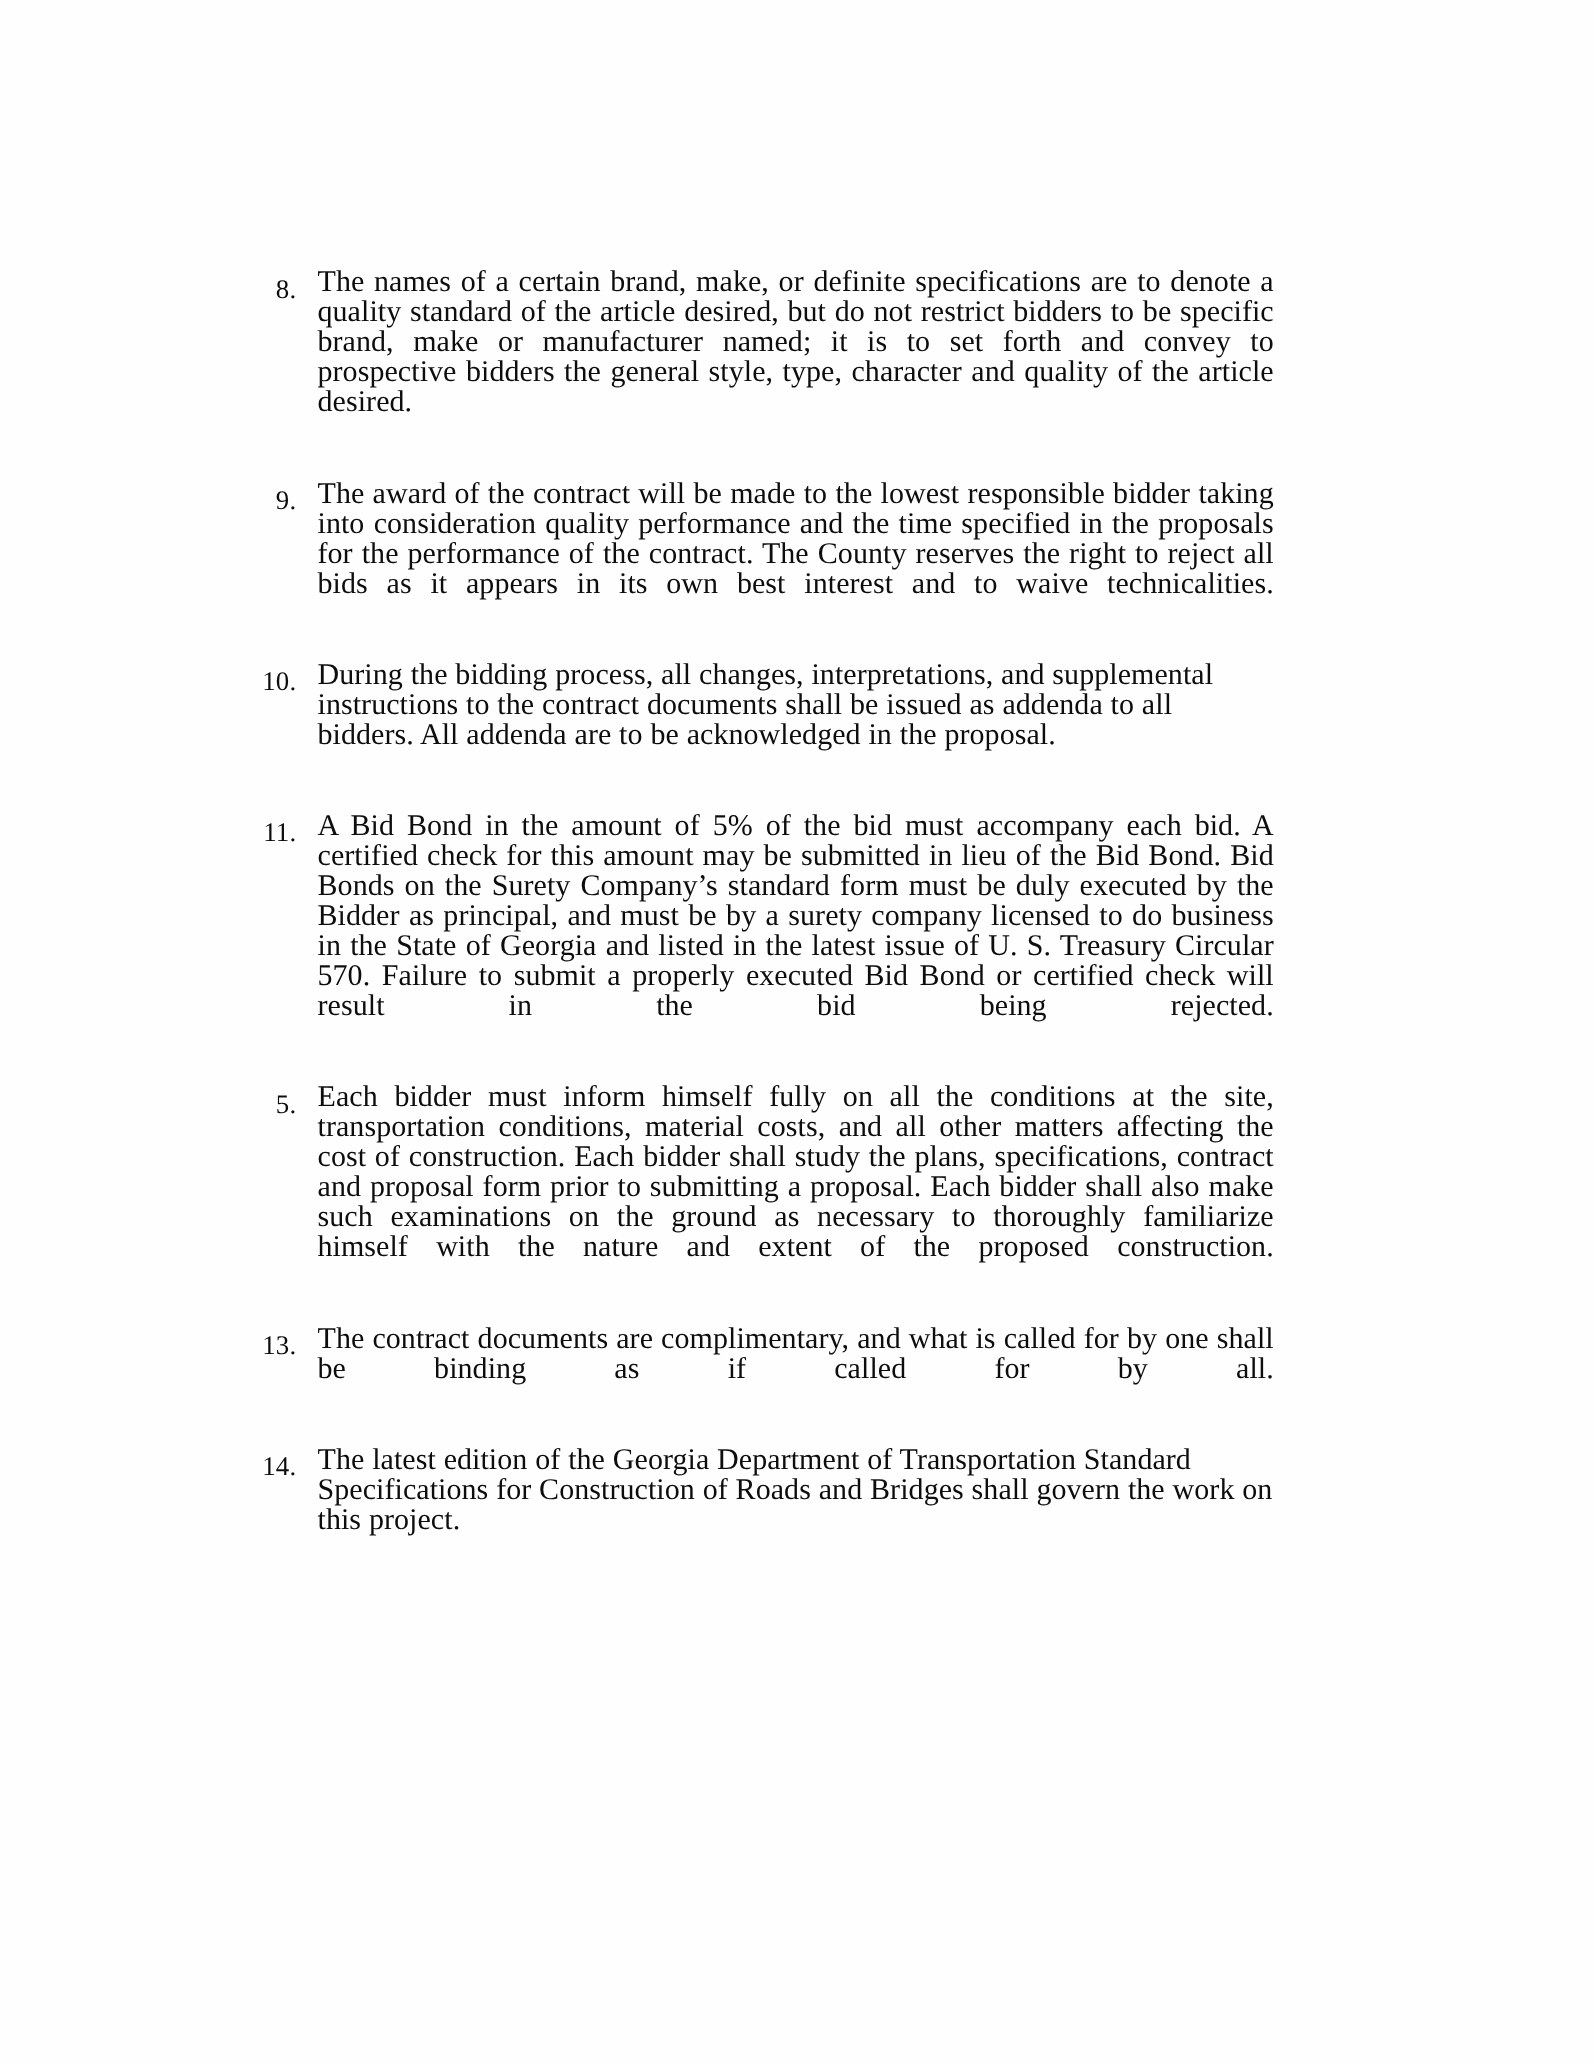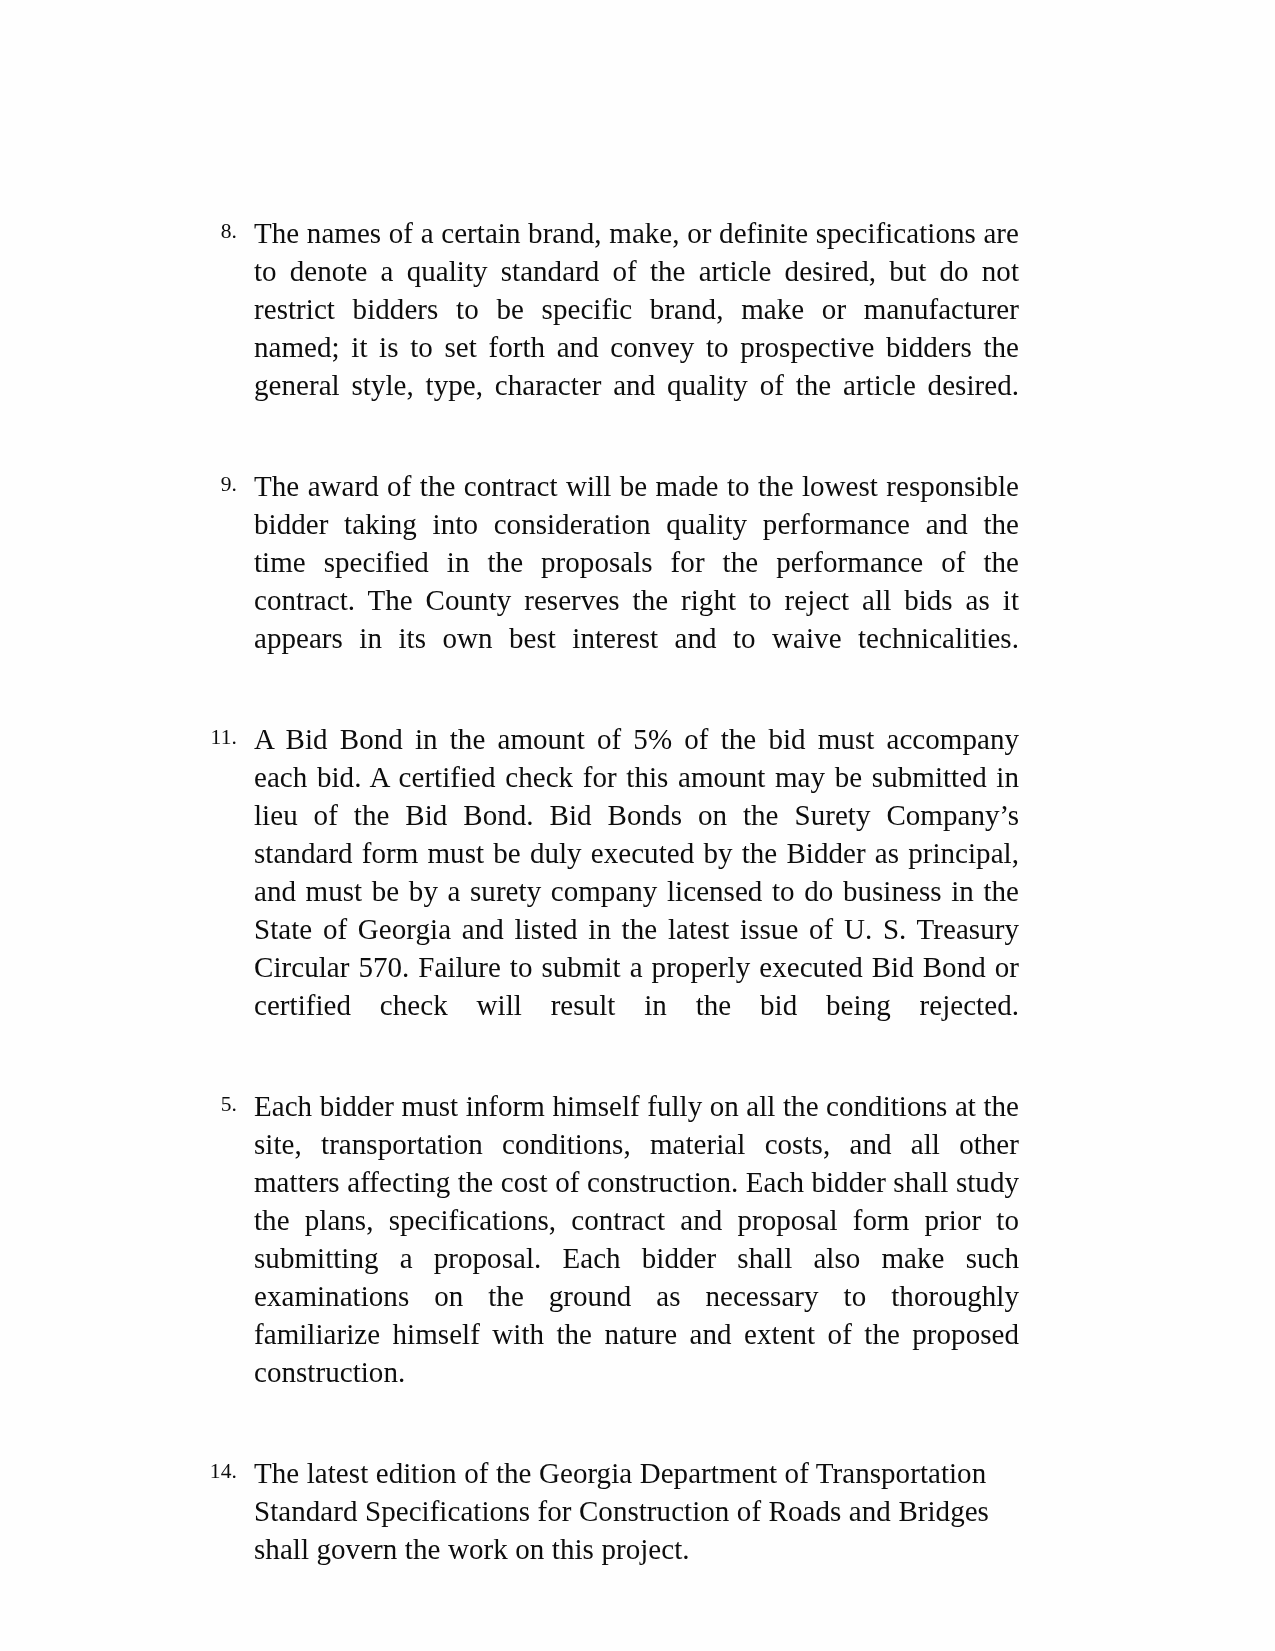--- a/index.html
+++ b/index.html
@@ -43,22 +43,22 @@
     text-align: right;
     padding-right: 0;
     font-size: 21.5px;
     line-height: 35.5px;
     letter-spacing: 0.1px;
   }
 
   .clause-text {
     flex: 1 1 auto;
     padding-left: 17px;
-    font-size: 29px;
-    line-height: 38px;
+    font-size: 24px;
+    line-height: 24px;
     text-align: justify;
     text-justify: inter-word;
     hyphens: none;
     letter-spacing: 0.05px;
     word-spacing: 0.2px;
   }
 
   
   .clause-text::after {
     content: "";
@@ -79,31 +79,39 @@
     <div class="clause">
       <div class="clause-number">8.</div>
       <div class="clause-text">The names of a certain brand, make, or definite specifications are to denote a quality standard of the article desired, but do not restrict bidders to be specific brand, make or manufacturer named; it is to set forth and convey to prospective bidders the general style, type, character and quality of the article desired.</div>
     </div>
 
     <div class="clause">
       <div class="clause-number">9.</div>
       <div class="clause-text">The award of the contract will be made to the lowest responsible bidder taking into consideration quality performance and the time specified in the proposals for the performance of the contract.  The County reserves the right to reject all bids as it appears in its own best interest and to waive technicalities.</div>
     </div>
 
+    <div class="clause clause--loose">
+      <div class="clause-number">10.</div>
+      <div class="clause-text">During the bidding process, all changes, interpretations, and supplemental instructions to the contract documents shall be issued as addenda to all bidders.  All addenda are to be acknowledged in the proposal.</div>
+    </div>
 
     <div class="clause">
       <div class="clause-number">11.</div>
       <div class="clause-text">A Bid Bond in the amount of 5% of the bid must accompany each bid.  A certified check for this amount may be submitted in lieu of the Bid Bond.  Bid Bonds on the Surety Company’s standard form must be duly executed by the Bidder as principal, and must be by a surety company licensed to do business in the State of Georgia and listed in the latest issue of U. S. Treasury Circular 570.  Failure to submit a properly executed Bid Bond or certified check will result in the bid being rejected.</div>
     </div>
 
     <div class="clause">
       <div class="clause-number">5.</div>
       <div class="clause-text">Each bidder must inform himself fully on all the conditions at the site, transportation conditions, material costs, and all other matters affecting the cost of construction.  Each bidder shall study the plans, specifications, contract and proposal form prior to submitting a proposal.  Each bidder shall also make such examinations on the ground as necessary to thoroughly familiarize himself with the nature and extent of the proposed construction.</div>
     </div>
 
+    <div class="clause">
+      <div class="clause-number">13.</div>
+      <div class="clause-text">The contract documents are complimentary, and what is called for by one shall be binding as if called for by all.</div>
+    </div>
 
 
     <div class="clause clause--loose">
       <div class="clause-number">14.</div>
       <div class="clause-text">The latest edition of the Georgia Department of Transportation Standard Specifications for Construction of Roads and Bridges shall govern the work on this project.</div>
     </div>
 
   </div>
 </div>
 

